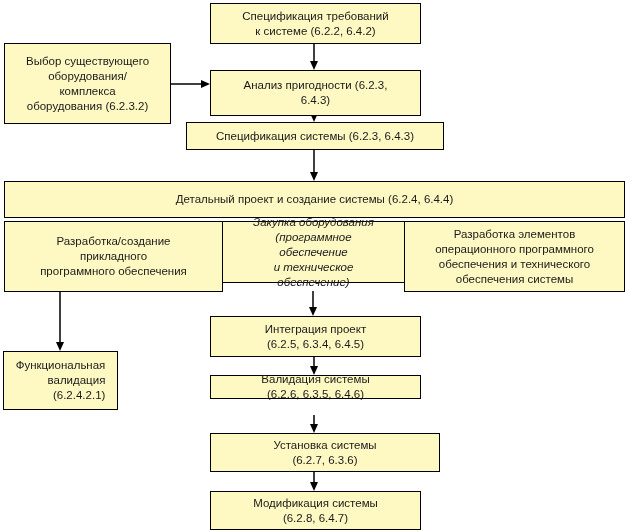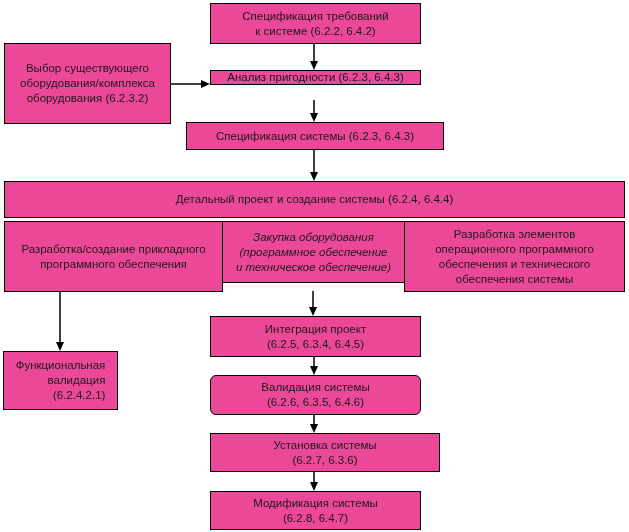--- a/index.html
+++ b/index.html
@@ -9,29 +9,29 @@
     height: 532px;
     background: #ffffff;
     font-family: "Liberation Sans", "DejaVu Sans", sans-serif;
     color: #1a1a1a;
     overflow: hidden;
   }
   .box {
     position: absolute;
     box-sizing: border-box;
     border: 1px solid #000000;
-    background: #ec4899;
+    background: #fef9c3;
     display: flex;
     align-items: center;
     justify-content: center;
     text-align: center;
     white-space: pre-line;
     font-size: 11.5px;
     line-height: 15px;
-    padding: 1px 4px;
+    padding: 1px 20px;
   }
   #arrows {
     position: absolute;
     left: 0; top: 0;
     width: 629px; height: 532px;
     pointer-events: none;
   }
   #arrows line { stroke: #000000; stroke-width: 1.5; }
   #arrows polygon { fill: #000000; }
 </style>
@@ -79,21 +79,21 @@
     </g>
   </svg>
 
   <div class="box" style="left:210px; top:3px;   width:211px; height:41px;">Спецификация требований
 к системе (6.2.2, 6.4.2)</div>
 
   <div class="box" style="left:4px;   top:43px;  width:167px; height:81px;">Выбор существующего
 оборудования/комплекса
 оборудования (6.2.3.2)</div>
 
-  <div class="box" style="left:210px; top:70px;  width:211px; height:15px;">Анализ пригодности (6.2.3, 6.4.3)</div>
+  <div class="box" style="left:210px; top:70px;  width:211px; height:46px;">Анализ пригодности (6.2.3, 6.4.3)</div>
 
   <div class="box" style="left:186px; top:122px; width:258px; height:28px;">Спецификация системы (6.2.3, 6.4.3)</div>
 
   <div class="box" style="left:4px;   top:181px; width:621px; height:37px;">Детальный проект и создание системы (6.2.4, 6.4.4)</div>
 
   <div class="box" style="left:4px;   top:221px; width:219px; height:71px;">Разработка/создание прикладного
 программного обеспечения</div>
 
   <div class="box" style="left:222px; top:221px; width:183px; height:62px;font-style:italic;">Закупка оборудования
 (программное обеспечение
@@ -104,21 +104,21 @@
 обеспечения и технического
 обеспечения системы</div>
 
   <div class="box" style="left:3px;   top:351px; width:115px; height:59px;text-align:right;">Функциональная
 валидация
 (6.2.4.2.1)</div>
 
   <div class="box" style="left:210px; top:316px; width:211px; height:41px;">Интеграция проект
 (6.2.5, 6.3.4, 6.4.5)</div>
 
-  <div class="box" style="left:210px; top:375px; width:211px; height:40px;border-radius:6px;">Валидация системы
+  <div class="box" style="left:210px; top:375px; width:211px; height:24px;">Валидация системы
 (6.2.6, 6.3.5, 6.4.6)</div>
 
   <div class="box" style="left:210px; top:433px; width:230px; height:39px;">Установка системы
 (6.2.7, 6.3.6)</div>
 
   <div class="box" style="left:210px; top:491px; width:211px; height:39px;">Модификация системы
 (6.2.8, 6.4.7)</div>
 
 </div>
 

